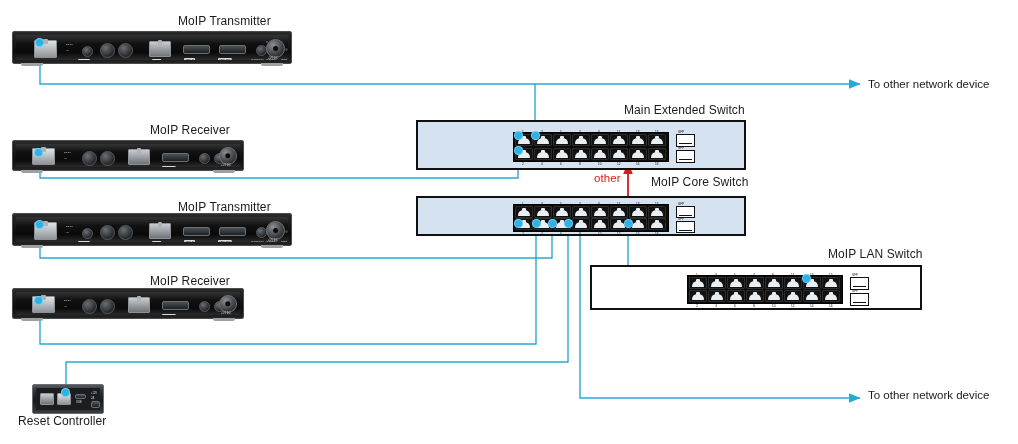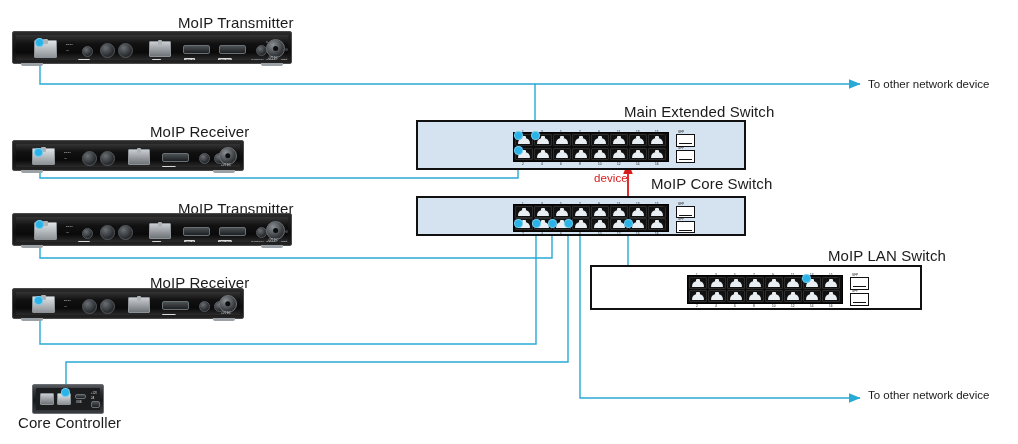--- a/index.html
+++ b/index.html
@@ -1,20 +1,20 @@
 <!DOCTYPE html>
 <html><head>
 <meta charset="utf-8">
 <style>
   html,body{margin:0;padding:0;background:#ffffff;}
   body{width:1018px;height:444px;position:relative;overflow:hidden;
        font-family:"Liberation Sans","DejaVu Sans",sans-serif;}
   #stage{position:absolute;left:0;top:0;width:1018px;height:444px;}
   svg.wires{position:absolute;left:0;top:0;width:1018px;height:444px;pointer-events:none;}
-  .lbl{position:absolute;font-size:15px;color:#1b1b1b;white-space:nowrap;letter-spacing:.1px;}
+  .lbl{position:absolute;font-size:12px;color:#1b1b1b;white-space:nowrap;letter-spacing:.1px;}
   .lbl.red{color:#d81b1b;font-size:11.5px;}
   .arrowlbl{position:absolute;font-size:11.5px;color:#1b1b1b;white-space:nowrap;}
 
   
   .dev{position:absolute;background:linear-gradient(180deg,#2a2a2a 0%,#161616 42%,#0d0d0d 60%,#242424 100%);
        border:1px solid #4a4a4a;border-radius:2px;box-sizing:border-box;}
   .dev .face{position:absolute;left:3px;right:3px;top:3px;bottom:3px;
        background:linear-gradient(180deg,#343434 0%,#111 35%,#0a0a0a 70%,#2b2b2b 100%);
        border-radius:1px;overflow:hidden;}
   .dev .foot{position:absolute;bottom:-3px;width:22px;height:3px;background:#9aa0a4;border-radius:0 0 2px 2px;}
@@ -105,22 +105,22 @@
     </g>
   </svg>
 
   <div class="lbl" style="left:178px;top:14px;">MoIP Transmitter</div>
   <div class="lbl" style="left:150px;top:123px;">MoIP Receiver</div>
   <div class="lbl" style="left:178px;top:200px;">MoIP Transmitter</div>
   <div class="lbl" style="left:150px;top:274px;">MoIP Receiver</div>
   <div class="lbl" style="left:624px;top:103px;">Main Extended Switch</div>
   <div class="lbl" style="left:651px;top:175px;text-align:center;">MoIP Core Switch</div>
   <div class="lbl" style="left:828px;top:247px;">MoIP LAN Switch</div>
-  <div class="lbl" style="left:18px;top:414px;">Core Controller</div>
-  <div class="lbl red" style="left:594px;top:172px;">device</div>
+  <div class="lbl" style="left:18px;top:414px;">Reset Controller</div>
+  <div class="lbl red" style="left:594px;top:172px;">other</div>
   <div class="arrowlbl" style="left:868px;top:78px;">To other network device</div>
   <div class="arrowlbl" style="left:868px;top:389px;">To other network device</div>
 
   <div class="dev" style="left:12px;top:31px;width:280px;height:33px;">
     <div class="face">
       <div class="port rj45 blue" style="left:18px;top:5px;width:23px;height:18px;">
           <div class="tab"></div>
         </div>
 
       <div class="ptxt" style="left:50px;top:8px;">DC 5V</div>

